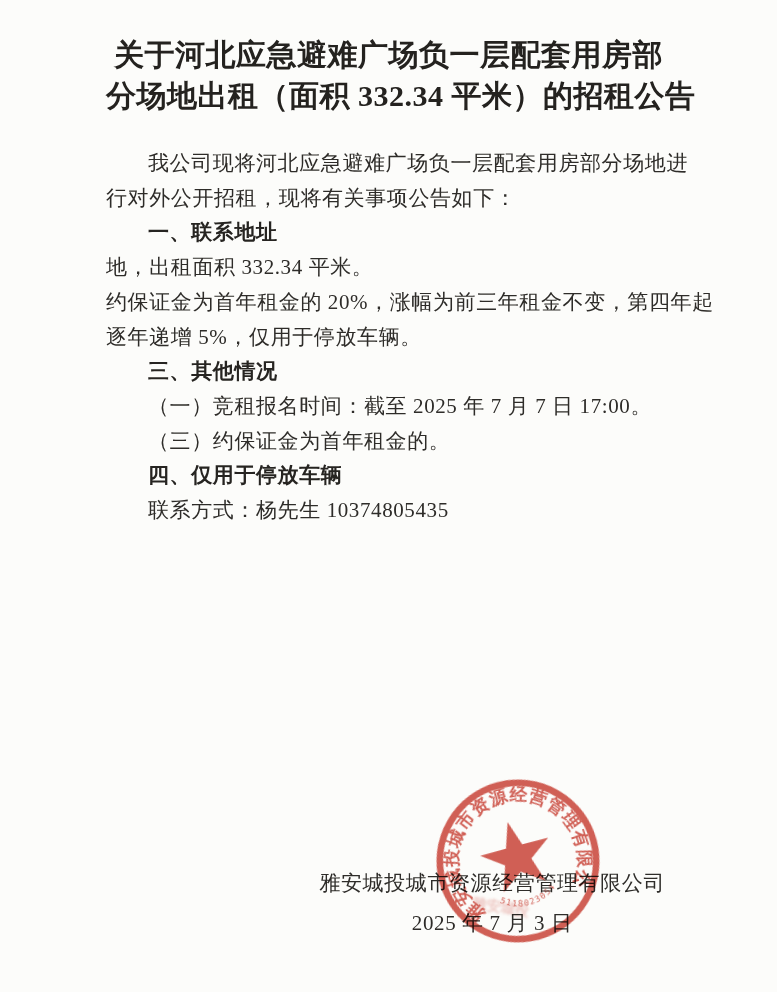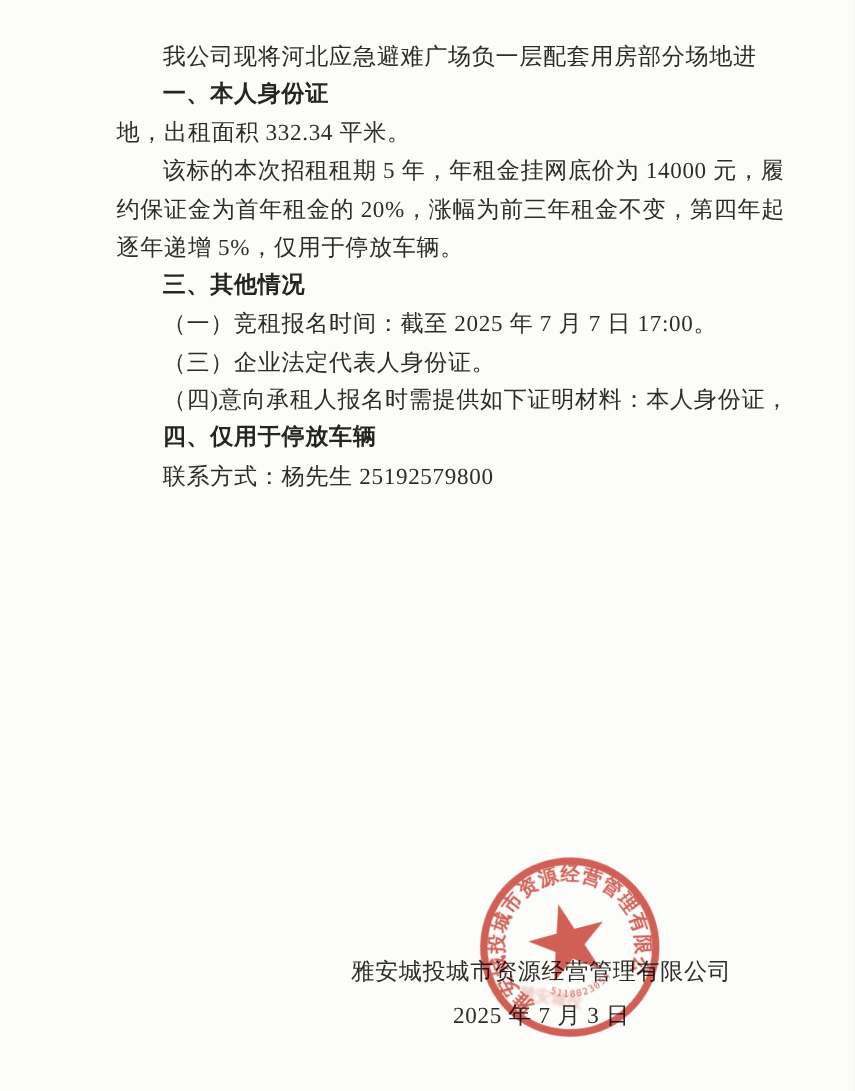--- a/index.html
+++ b/index.html
@@ -56,34 +56,37 @@
     pointer-events:none;
   }
   .seal svg{width:100%;height:100%;}
 </style>
 </head>
 <body>
 
 <div class="page">
   <div class="content">
 
+    <div class="title">
+      <div>关于河北应急避难广场负一层配套用房部</div>
+      <div>分场地出租（面积 332.34 平米）的招租公告</div>
+    </div>
 
     <div class="bodytext">
       <div class="line indent">我公司现将河北应急避难广场负一层配套用房部分场地进</div>
-      <div class="line indent bold">一、本人身份证</div>
+      <div class="line">行对外公开招租，现将有关事项公告如下：</div>
+      <div class="line indent bold">一、联系地址</div>
       <div class="line">地，出租面积 332.34 平米。</div>
-      <div class="line indent">该标的本次招租租期 5 年，年租金挂网底价为 14000 元，履</div>
       <div class="line">约保证金为首年租金的 20%，涨幅为前三年租金不变，第四年起</div>
       <div class="line">逐年递增 5%，仅用于停放车辆。</div>
       <div class="line indent bold">三、其他情况</div>
       <div class="line indent">（一）竞租报名时间：截至 2025 年 7 月 7 日 17:00。</div>
-      <div class="line indent">（三）企业法定代表人身份证。</div>
-      <div class="line indent">（四)意向承租人报名时需提供如下证明材料：本人身份证，</div>
+      <div class="line indent">（三）约保证金为首年租金的。</div>
       <div class="line indent bold">四、仅用于停放车辆</div>
-      <div class="line indent">联系方式：杨先生 25192579800</div>
+      <div class="line indent">联系方式：杨先生 10374805435</div>
     </div>
   </div>
 
   <div class="signature">
     <div>雅安城投城市资源经营管理有限公司</div>
     <div class="date">2025 年 7 月 3 日</div>
   </div>
 
   <div class="seal">
     <svg viewBox="0 0 200 200" xmlns="http://www.w3.org/2000/svg">

